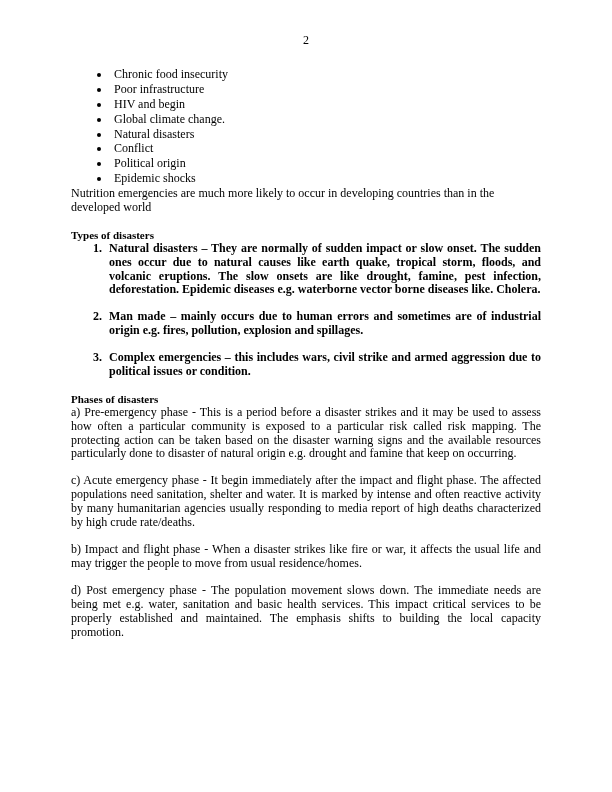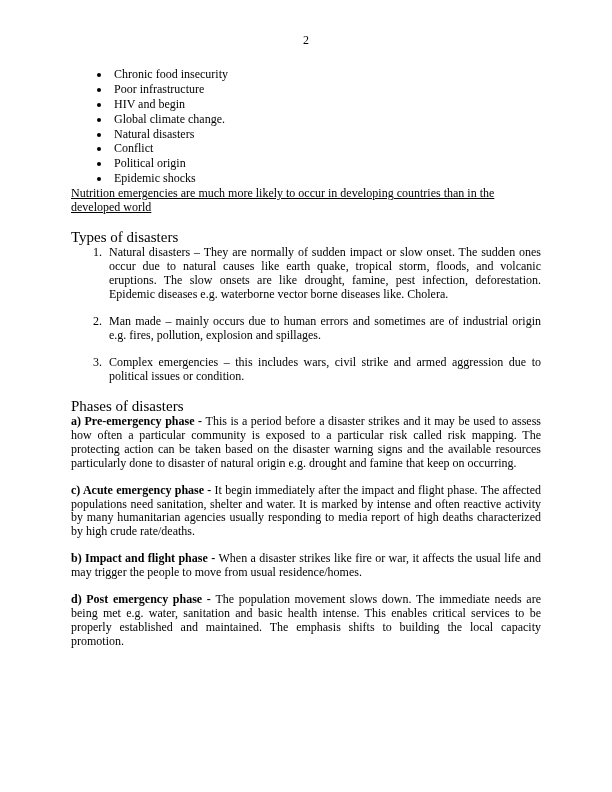--- a/index.html
+++ b/index.html
@@ -27,42 +27,42 @@
     list-style: disc;
     padding-left: 40px;
     margin: 0;
   }
   ul.bullet-list li {
     padding-left: 3px;
     margin-bottom: 1px;
   }
   p.intro {
     margin: 0 0 14px 0;
-    text-decoration: underline;
   }
   h2.doc-heading {
-    font-size: 15px;
-    font-weight: normal;
+    font-size: 11px;
+    font-weight: bold;
     margin: 14px 0 0 0;
   }
   ol.numbered-list {
     padding-left: 34px;
     margin: 0 0 14px 0;
   }
   ol.numbered-list li {
     padding-left: 4px;
     margin-bottom: 13px;
     text-align: justify;
+    font-weight: bold;
   }
   ol.numbered-list li:last-child { margin-bottom: 12px; }
   p.phase {
     margin: 0 0 13px 0;
     text-align: justify;
   }
-  p.phase .phase-label { font-weight: bold; }
+  p.phase .phase-label { font-weight: normal; }
 </style>
 </head>
 <body>
 
 <div class="page">
 
   <div class="page-number">2</div>
 
   <ul class="bullet-list">
     <li>Chronic food insecurity</li>
@@ -86,16 +86,16 @@
   </ol>
 
   <h2 class="doc-heading">Phases of disasters</h2>
 
   <p class="phase"><b class="phase-label">a) Pre-emergency phase - </b><span>This is a period before a disaster strikes and it may be used to assess how often a particular community is exposed to a particular risk called risk mapping. The protecting action can be taken based on the disaster warning signs and the available resources particularly done to disaster of natural origin e.g. drought and famine that keep on occurring.</span></p>
 
   <p class="phase"><b class="phase-label">c) Acute emergency phase - </b><span>It begin immediately after the impact and flight phase. The affected populations need sanitation, shelter and water. It is marked by intense and often reactive activity by many humanitarian agencies usually responding to media report of high deaths characterized by high crude rate/deaths.</span></p>
 
   <p class="phase"><b class="phase-label">b) Impact and flight phase - </b><span>When a disaster strikes like fire or war, it affects the usual life and may trigger the people to move from usual residence/homes.</span></p>
 
-  <p class="phase"><b class="phase-label">d) Post emergency phase - </b><span>The population movement slows down. The immediate needs are being met e.g. water, sanitation and basic health intense. This enables critical services to be properly established and maintained. The emphasis shifts to building the local capacity promotion.</span></p>
+  <p class="phase"><b class="phase-label">d) Post emergency phase - </b><span>The population movement slows down. The immediate needs are being met e.g. water, sanitation and basic health services. This impact critical services to be properly established and maintained. The emphasis shifts to building the local capacity promotion.</span></p>
 
 
 </div>
 
 </body></html>

